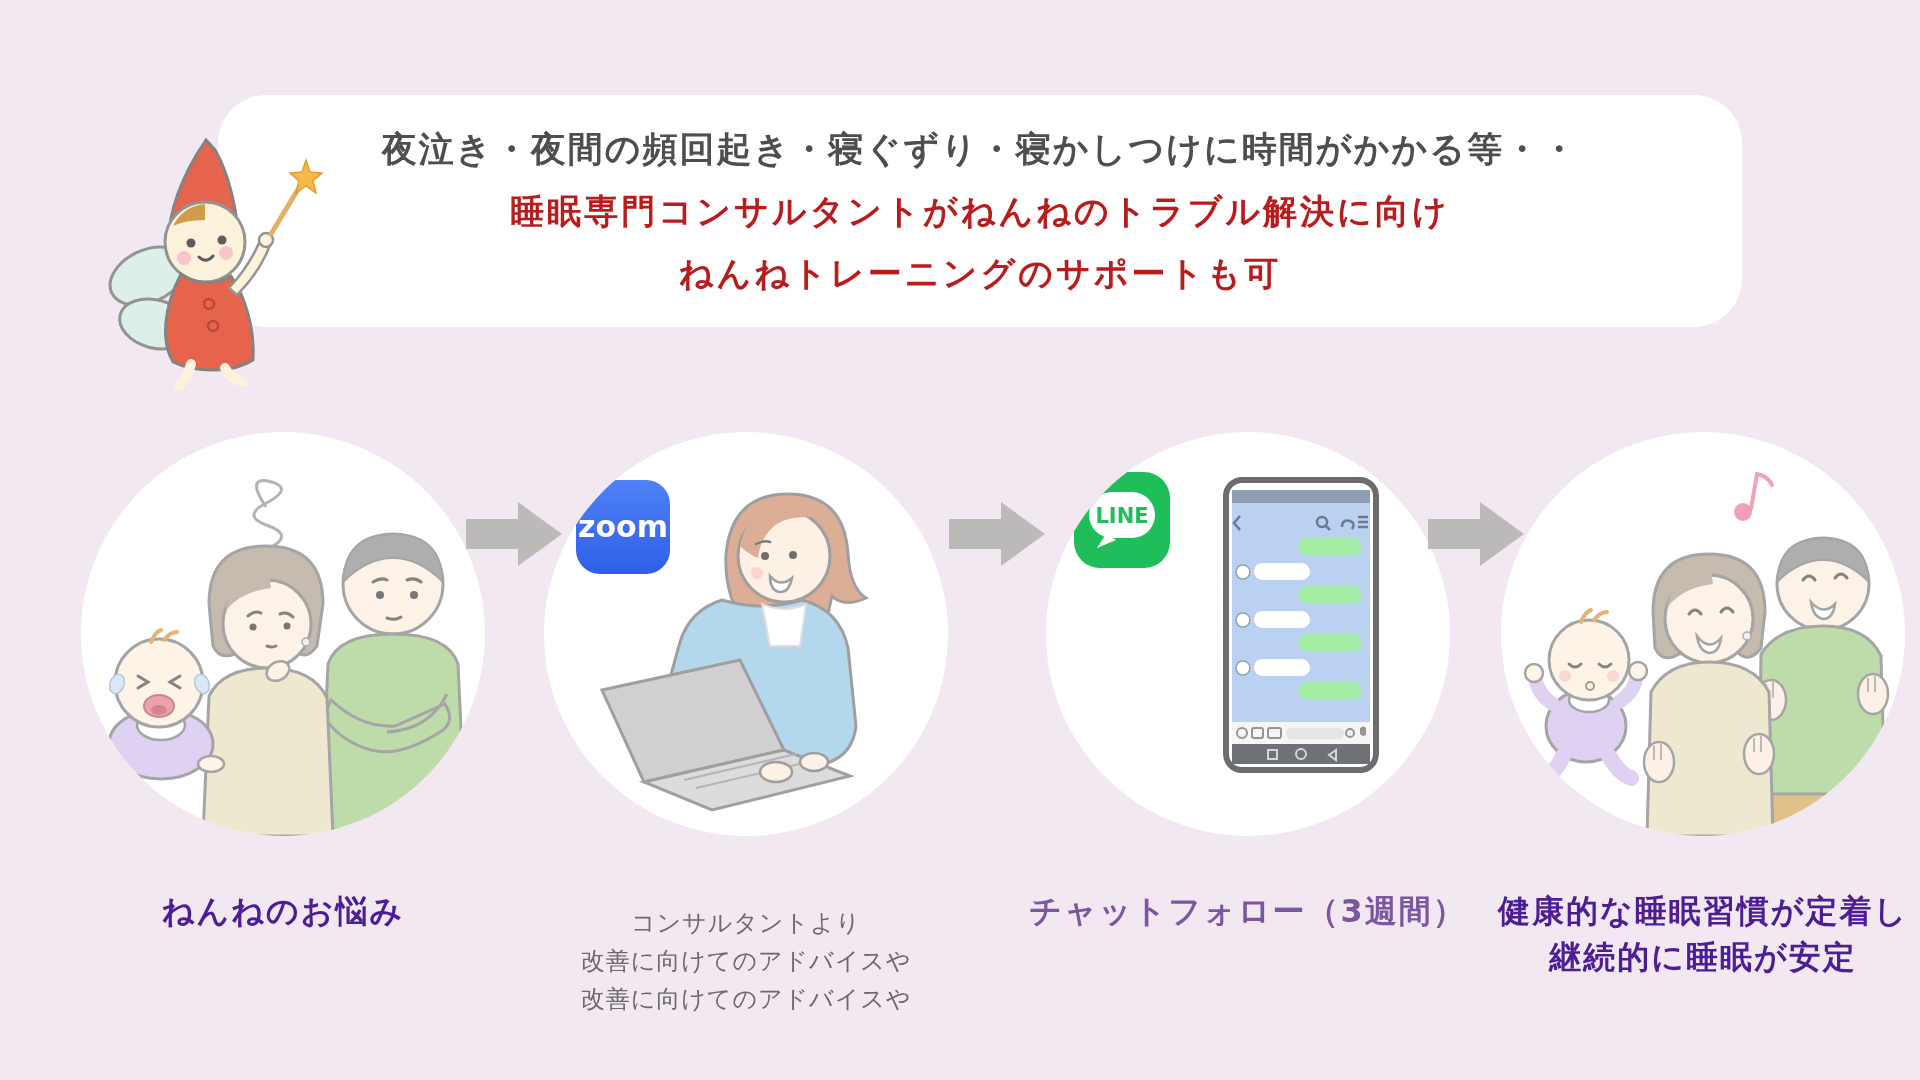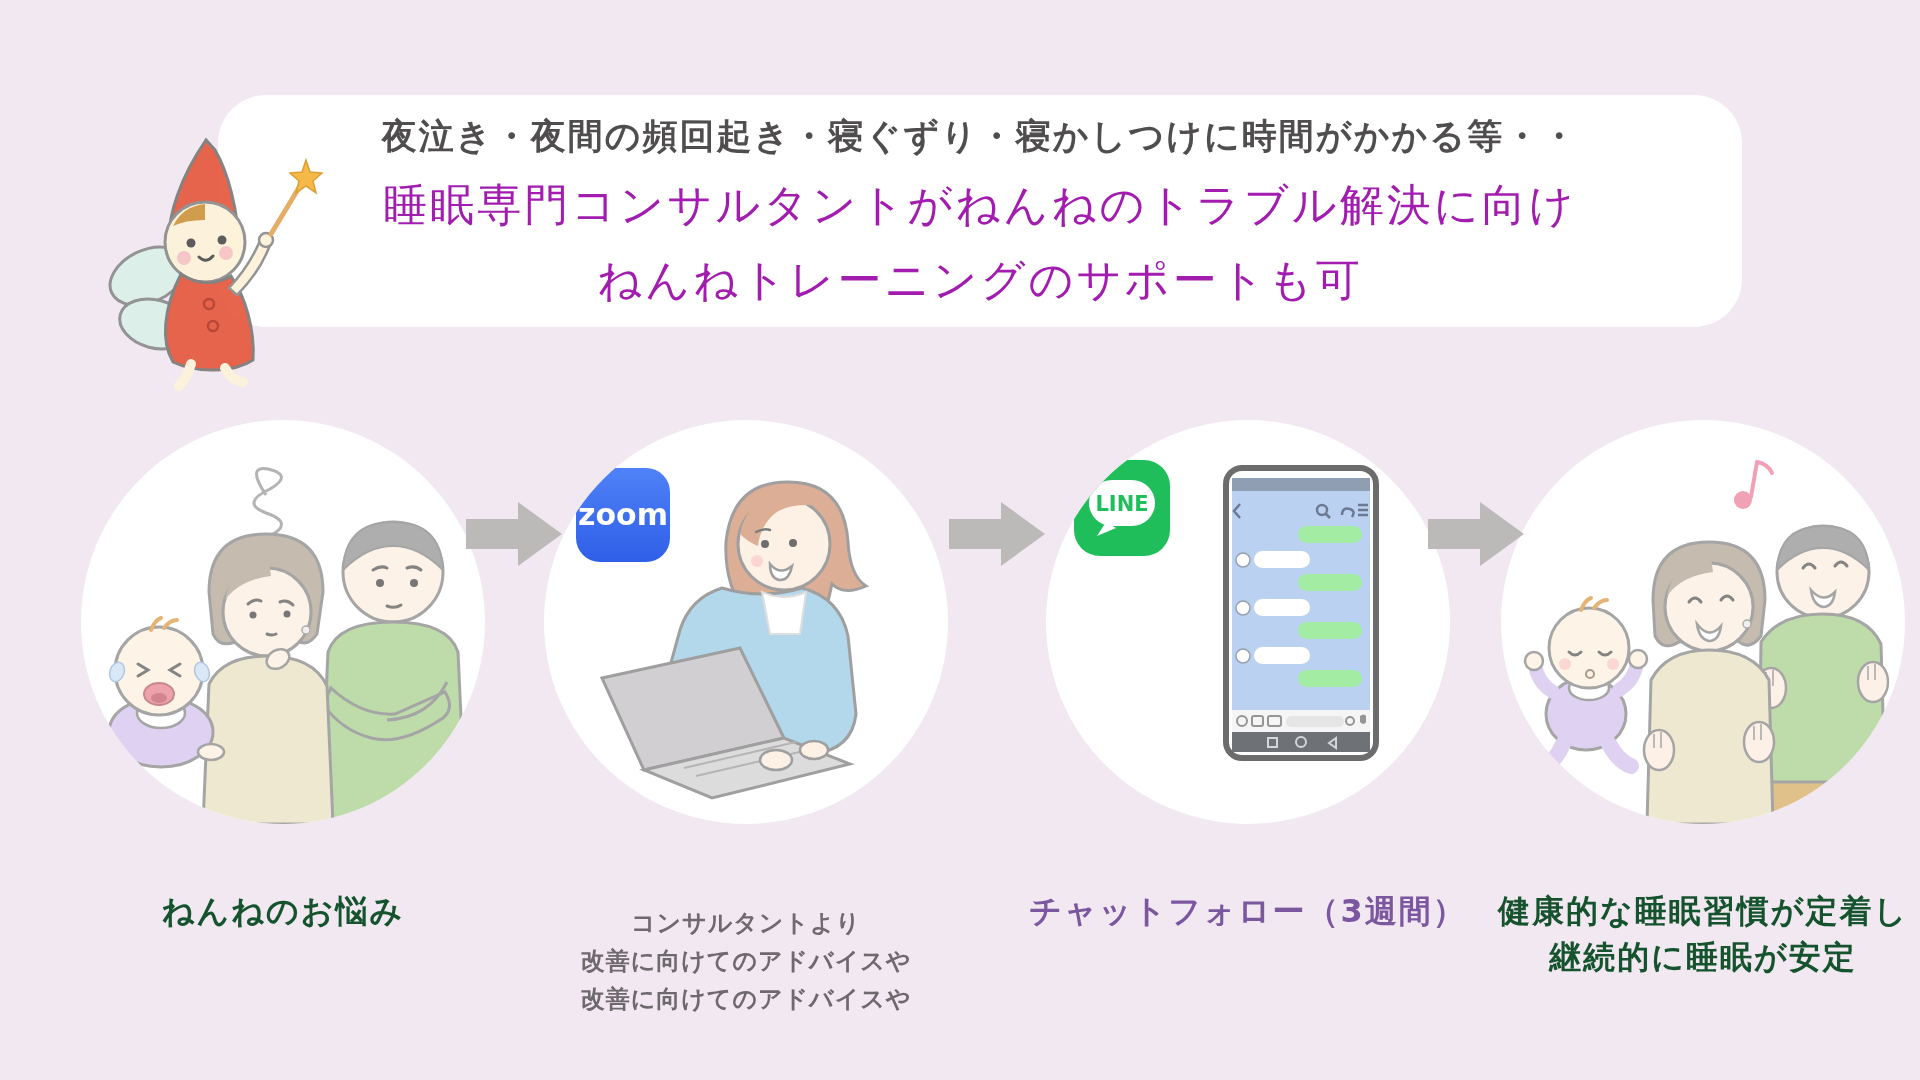--- a/index.html
+++ b/index.html
@@ -3,43 +3,43 @@
 <meta charset="utf-8">
 <style>
   html,body{margin:0;padding:0;}
   body{font-family:"DejaVu Sans",sans-serif;}
   #canvas{position:relative;width:1920px;height:1080px;background:#f2e8f1;overflow:hidden;}
 
   
   .header-box{position:absolute;left:218px;top:95px;width:1524px;height:232px;background:#ffffff;
     border-radius:48px;display:flex;flex-direction:column;justify-content:center;align-items:center;gap:16px;text-align:right;}
   .header-line-dark{font-size:35px;font-weight:bold;color:#4f4d4d;letter-spacing:2px;white-space:nowrap;}
-  .header-line-pink{font-size:44px;font-weight:normal;color:#a21caf;letter-spacing:3px;white-space:nowrap;}
+  .header-line-pink{font-size:34px;font-weight:bold;color:#b91c1c;letter-spacing:3px;white-space:nowrap;}
 
   .fairy-wrap{position:absolute;left:103px;top:124px;width:232px;height:268px;z-index:5;}
 
   
-  .step-circle{position:absolute;top:420px;width:404px;height:404px;border-radius:50%;background:#ffffff;overflow:hidden;}
+  .step-circle{position:absolute;top:432px;width:404px;height:404px;border-radius:50%;background:#ffffff;overflow:hidden;}
   .step-circle svg{position:absolute;left:0;top:0;}
   #circle-1{left:81px;}
   #circle-2{left:544px;}
   #circle-3{left:1046px;}
   #circle-4{left:1501px;}
 
   .flow-arrow{position:absolute;top:502px;width:96px;height:64px;z-index:4;}
   #arrow-1{left:466px;}
   #arrow-2{left:949px;}
   #arrow-3{left:1428px;}
 
   
   .step-text{position:absolute;text-align:center;}
   .step-title{font-size:32px;font-weight:bold;letter-spacing:2px;line-height:46px;}
-  .title-gray{color:#14532d;}
+  .title-gray{color:#4c1d95;}
   .title-purple{color:#7b57a0;}
-  .step-desc{margin-top:16px;font-size:24px;font-weight:bold;color:#6d696d;line-height:38px;letter-spacing:1px;}
+  .step-desc{margin-top:16px;font-size:24px;font-weight:normal;color:#6d696d;line-height:38px;letter-spacing:1px;}
   #label-1{left:33px;top:888px;width:500px;}
   #label-2{left:446px;top:888px;width:600px;}
   #label-3{left:948px;top:888px;width:600px;}
   #label-4{left:1463px;top:888px;width:480px;}
 </style>
 </head>
 <body>
 
 <div id="canvas">
 

